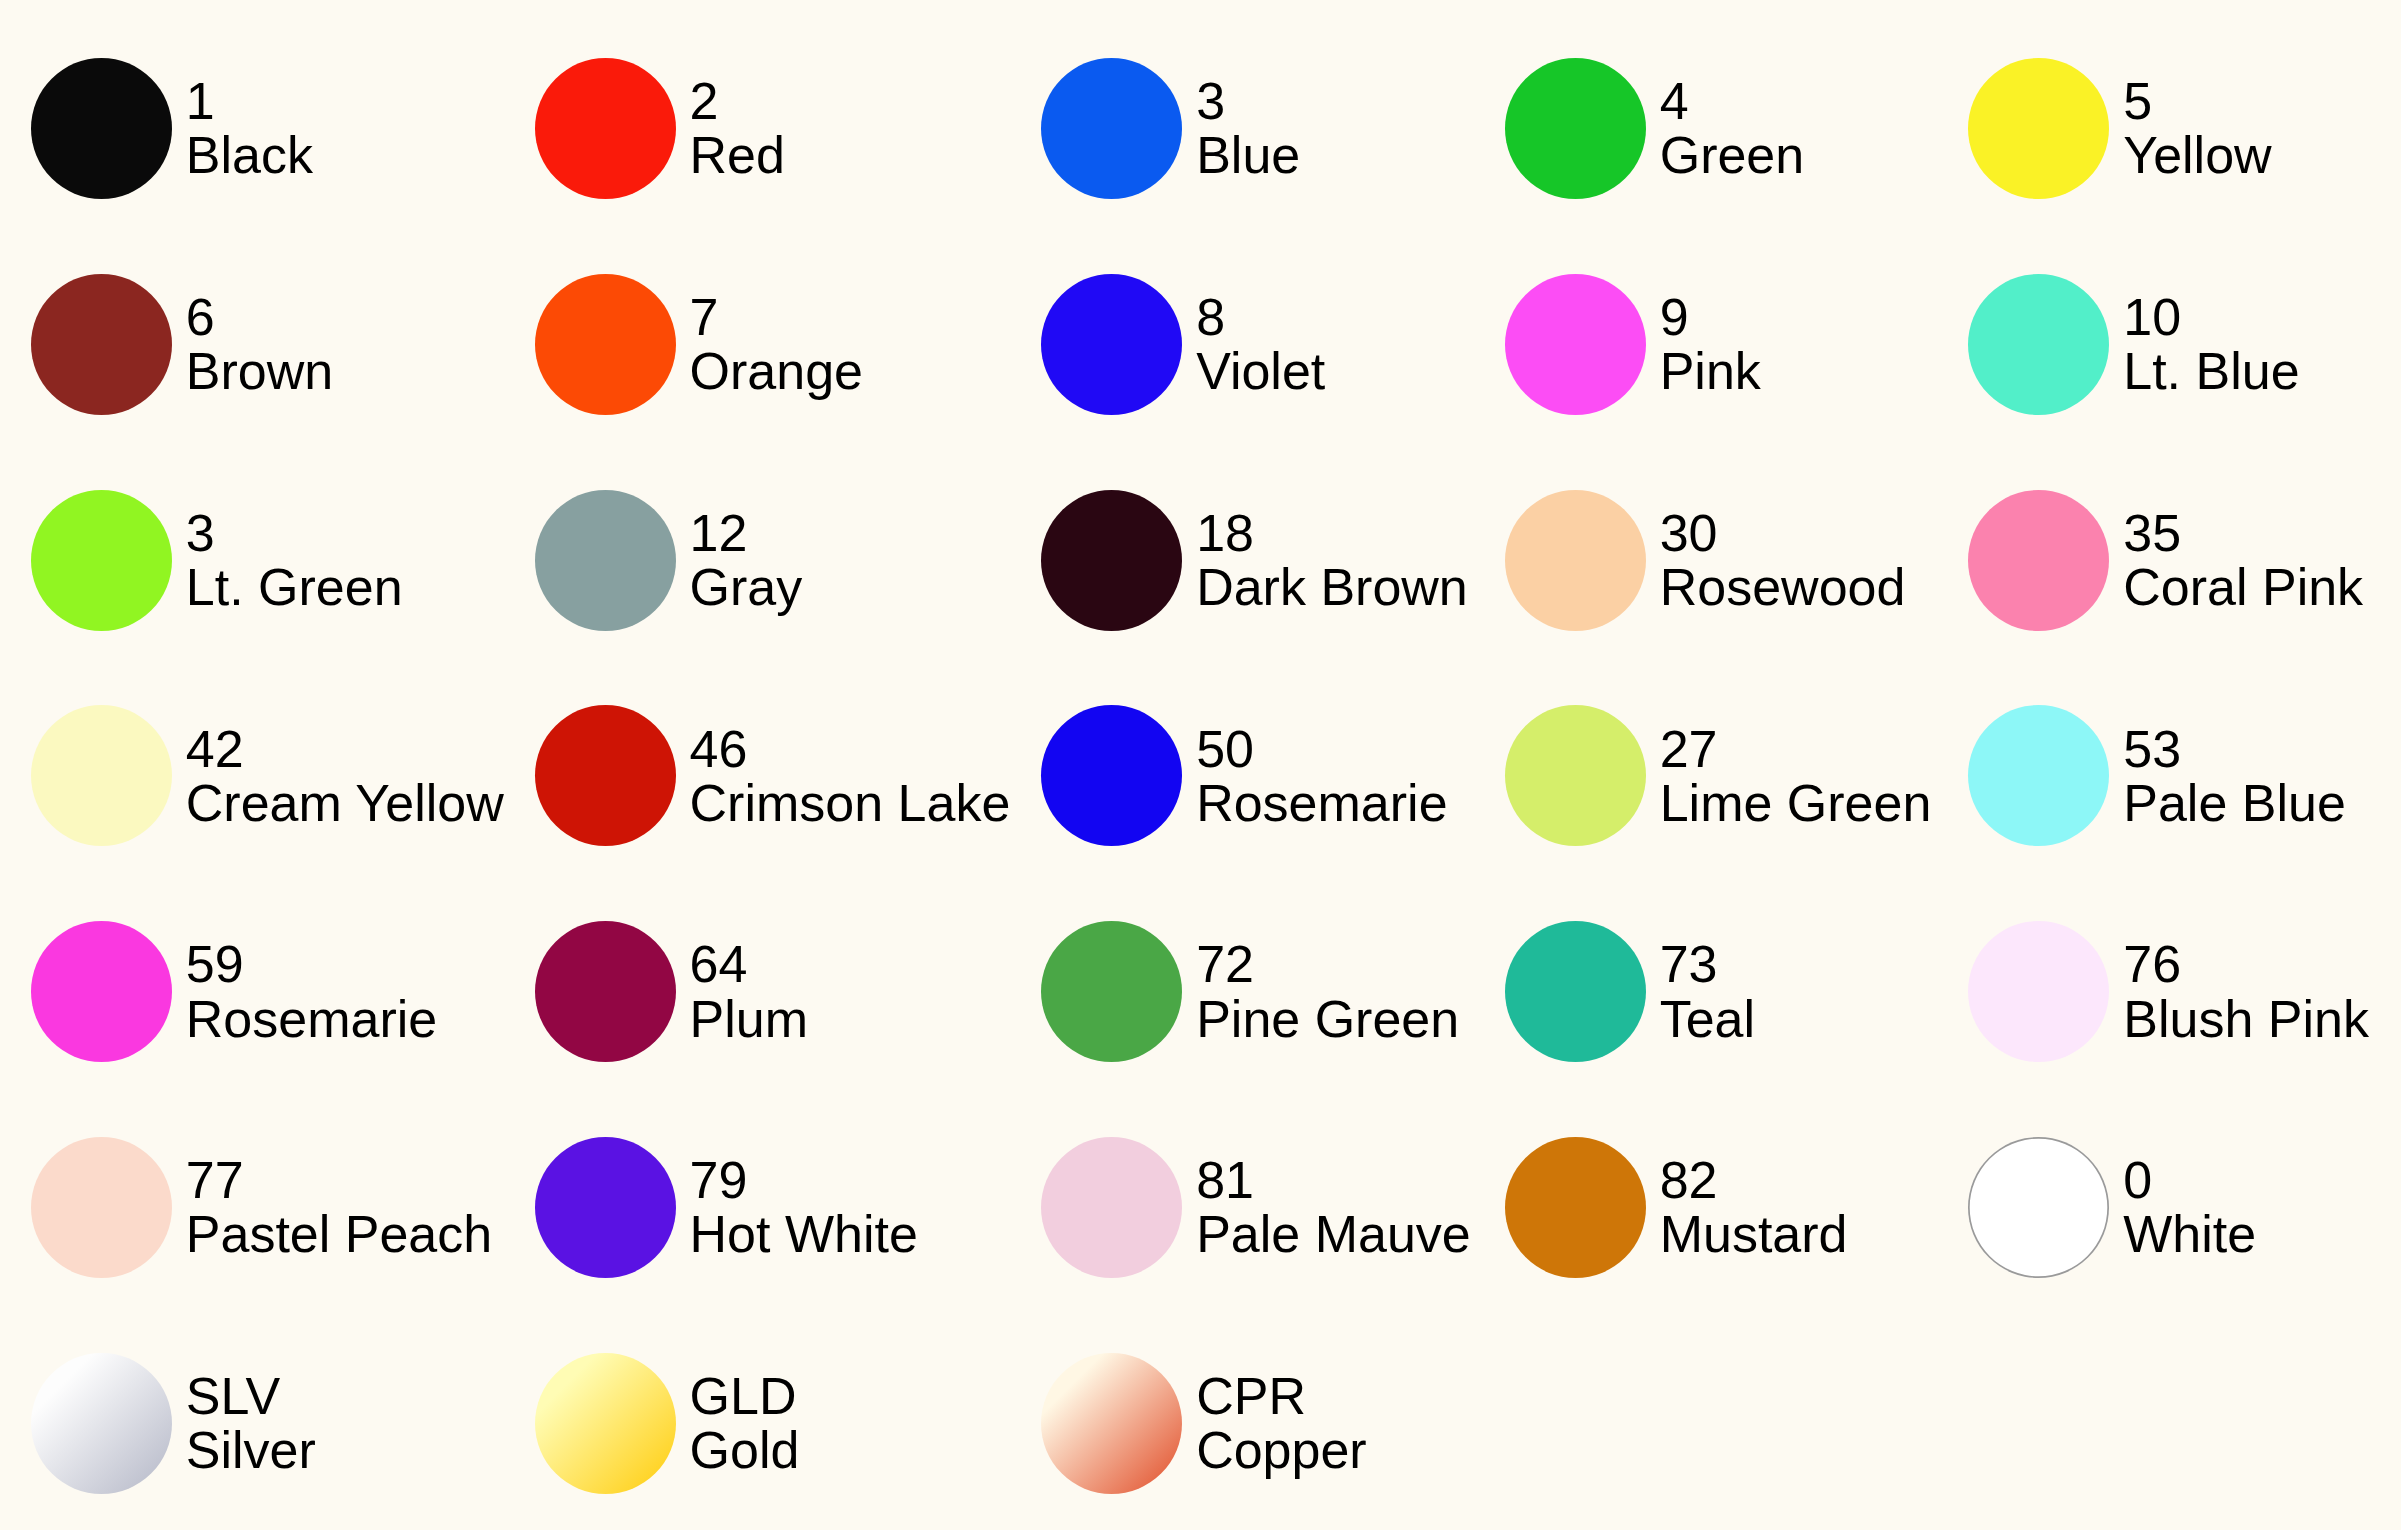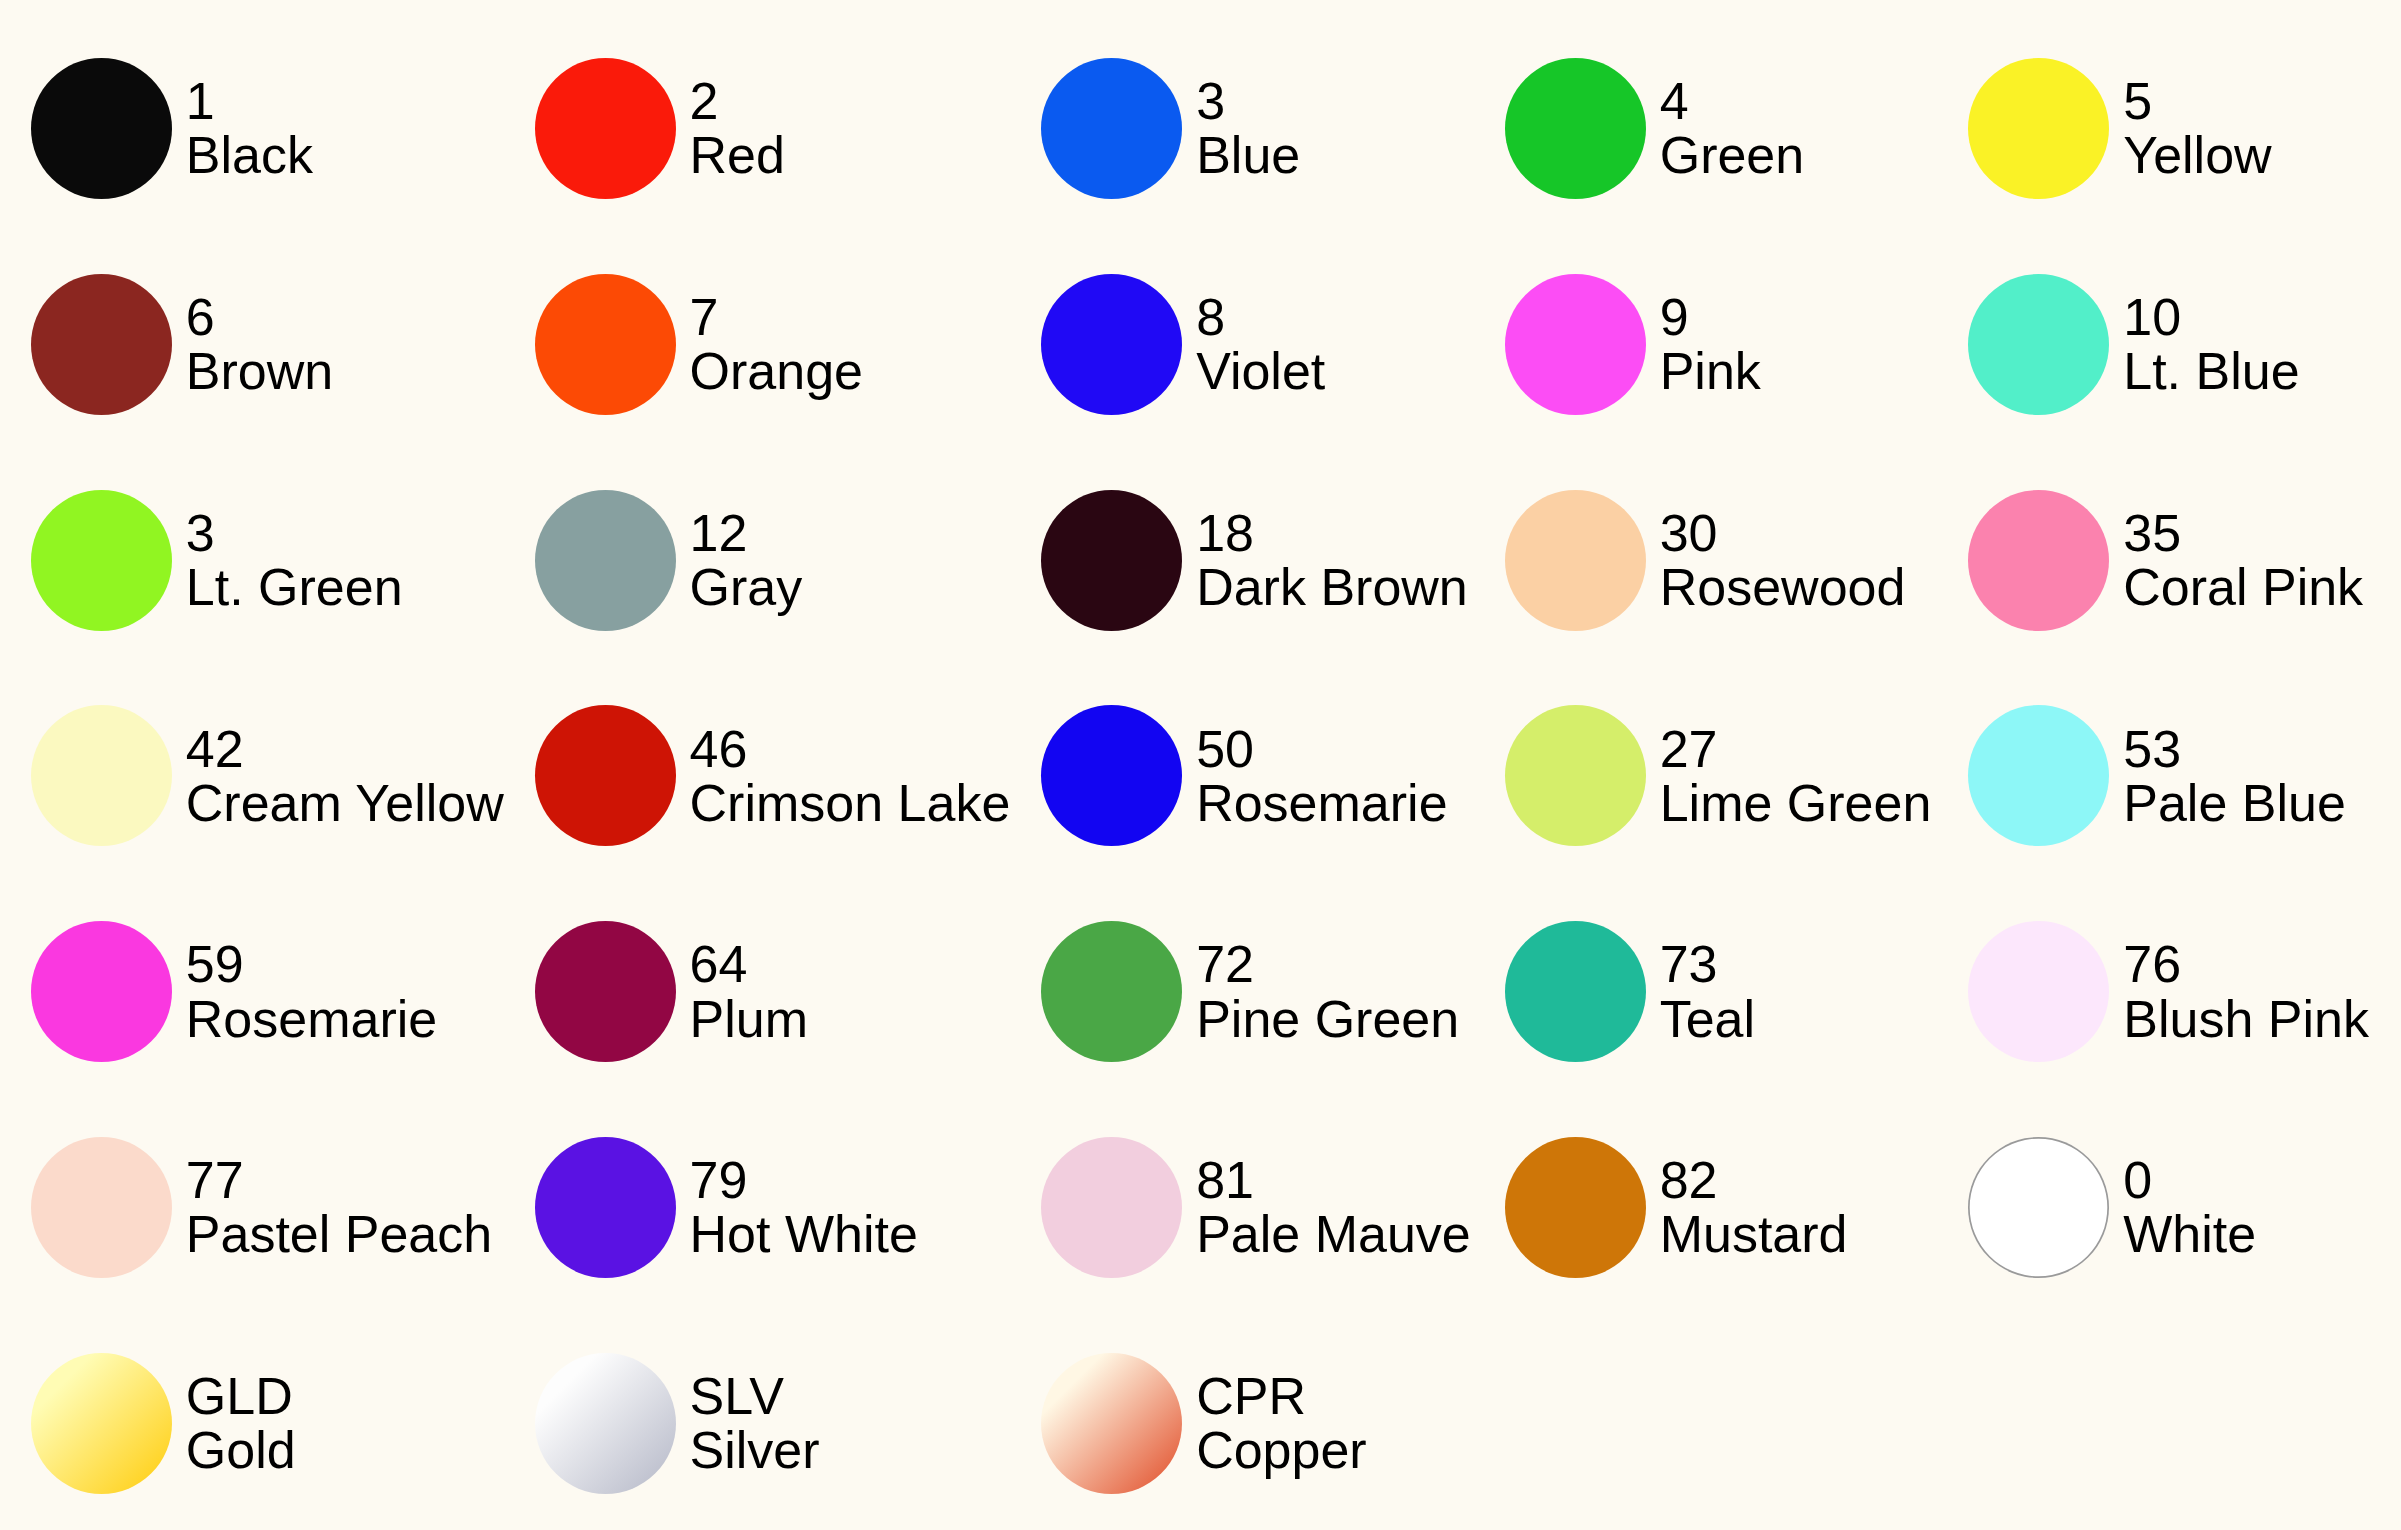--- a/index.html
+++ b/index.html
@@ -272,34 +272,34 @@
       </div>
     </div>
     <div class="swatch-cell">
       <div class="swatch-dot has-outline" style="background: rgb(255, 255, 255);"></div>
       <div class="swatch-text">
         <div class="swatch-code">0</div>
         <div class="swatch-name">White</div>
       </div>
     </div>
     <div class="swatch-cell">
+      <div class="swatch-dot" style="background: linear-gradient(135deg, rgb(253, 253, 253) 0%, rgb(253, 253, 253) 22%, rgb(183, 186, 201) 96%);"></div>
+      <div class="swatch-text">
+        <div class="swatch-code">SLV</div>
+        <div class="swatch-name">Silver</div>
+      </div>
+    </div>
+    <div class="swatch-cell">
       <div class="swatch-dot" style="background: linear-gradient(135deg, rgb(255, 252, 180) 0%, rgb(255, 252, 180) 22%, rgb(255, 206, 18) 96%);"></div>
       <div class="swatch-text">
         <div class="swatch-code">GLD</div>
         <div class="swatch-name">Gold</div>
       </div>
     </div>
     <div class="swatch-cell">
-      <div class="swatch-dot" style="background: linear-gradient(135deg, rgb(253, 253, 253) 0%, rgb(253, 253, 253) 22%, rgb(183, 186, 201) 96%);"></div>
-      <div class="swatch-text">
-        <div class="swatch-code">SLV</div>
-        <div class="swatch-name">Silver</div>
-      </div>
-    </div>
-    <div class="swatch-cell">
       <div class="swatch-dot" style="background: linear-gradient(135deg, rgb(255, 247, 228) 0%, rgb(255, 247, 228) 22%, rgb(226, 83, 47) 96%);"></div>
       <div class="swatch-text">
         <div class="swatch-code">CPR</div>
         <div class="swatch-name">Copper</div>
       </div>
     </div>
   </div>
 
 
 </body></html>

